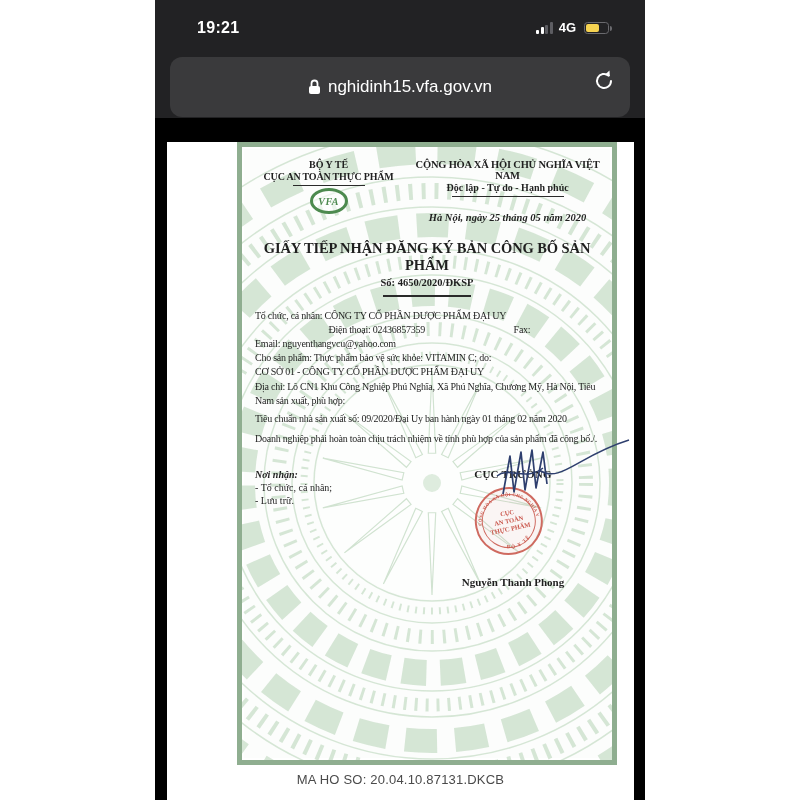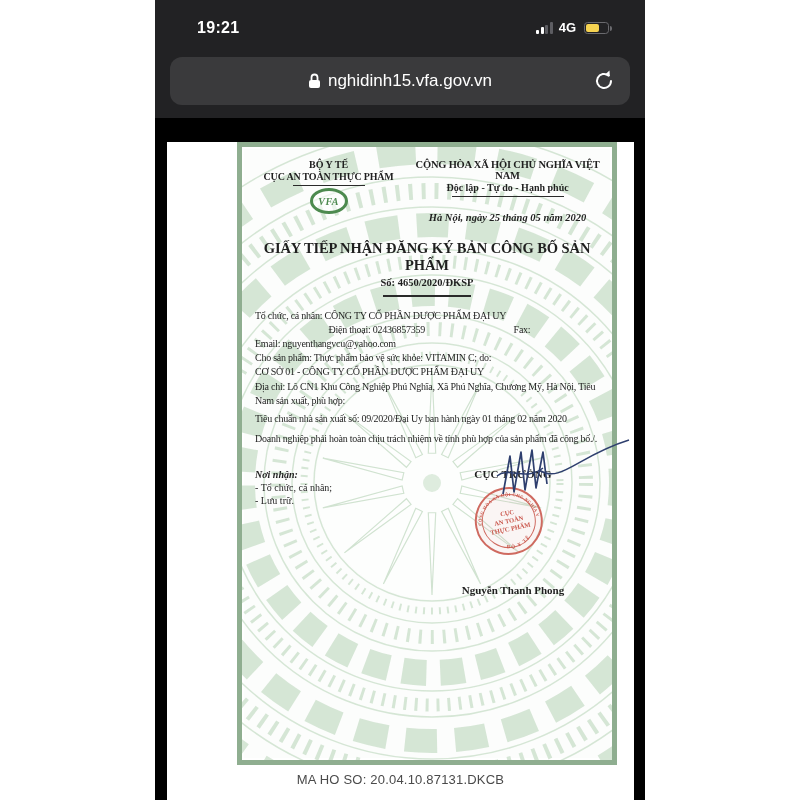--- a/index.html
+++ b/index.html
@@ -20,21 +20,21 @@
   .signal span{width:3px; border-radius:1px; background:#fff; display:block;}
   .signal .b1{height:4px;} .signal .b2{height:7px;}
   .signal .b3{height:9px; background:#5d5d62;} .signal .b4{height:12px; background:#5d5d62;}
   .net{font-size:13px; font-weight:bold;}
   .battery{position:relative; width:25px; height:12px; border:1px solid #6a6a6e; border-radius:3.5px; margin-left:2px;}
   .battery .fill{position:absolute; left:1px; top:1px; bottom:1px; width:13px; background:var(--battery-yellow); border-radius:2px;}
   .battery .nub{position:absolute; right:-4px; top:3.5px; width:2.5px; height:5px; background:#6a6a6e; border-radius:0 2px 2px 0;}
 
   
   .urlrow{height:71px; background:#222224; padding-top:10px; display:flex; justify-content:center;}
-  .urlpill{position:relative; width:460px; height:48px; background:#3a3a3c; border-radius:12px;
+  .urlpill{position:relative; width:460px; height:60px; background:#3a3a3c; border-radius:12px;
     display:flex; align-items:center; justify-content:center; gap:7px; color:#fff;}
   .url{font-size:17px; font-weight:500;}
   .refresh{position:absolute; right:14px; top:12px; width:24px; height:24px; cursor:pointer;}
   .gap{height:9px; background:#000;}
 
   
   .content{height:673px; background:#000; padding:0 11px 8px 12px;}
   .photo{position:relative; width:467px; height:665px; background:#fff;}
 
   
@@ -72,21 +72,21 @@
   .phone-fax .ph{display:inline-block; width:185px;}
   .mt4{margin-top:4px;} .mt6{margin-top:6px;}
 
   .footer{display:flex; margin-top:22px;}
   .recips{flex:1; padding-left:7px; font-size:10px; line-height:13px;}
   .recips .lbl{font-weight:bold; font-style:italic;}
   .signblock{width:178px; margin-right:4px; text-align:center; position:relative;}
   .signtitle{font-size:11px; font-weight:bold; letter-spacing:.2px;}
   .stampzone{height:82px; position:relative; margin-top:4px;}
   .stamp{position:absolute; left:50%; top:2px; transform:translateX(-56%) rotate(-12deg);}
-  .signer{font-size:11px; font-weight:bold; margin-top:18px;}
+  .signer{font-size:11px; font-weight:bold; margin-top:10px;}
   .sig-svg{position:absolute; right:-20px; top:288px; z-index:3; pointer-events:none;}
 
   .filecode{text-align:center; font-size:13px; color:#4a4a4a; margin-top:7px;
     font-family:"Liberation Sans",sans-serif; letter-spacing:.2px;}
 </style>
 </head>
 <body>
 
 <div class="phone">
 

